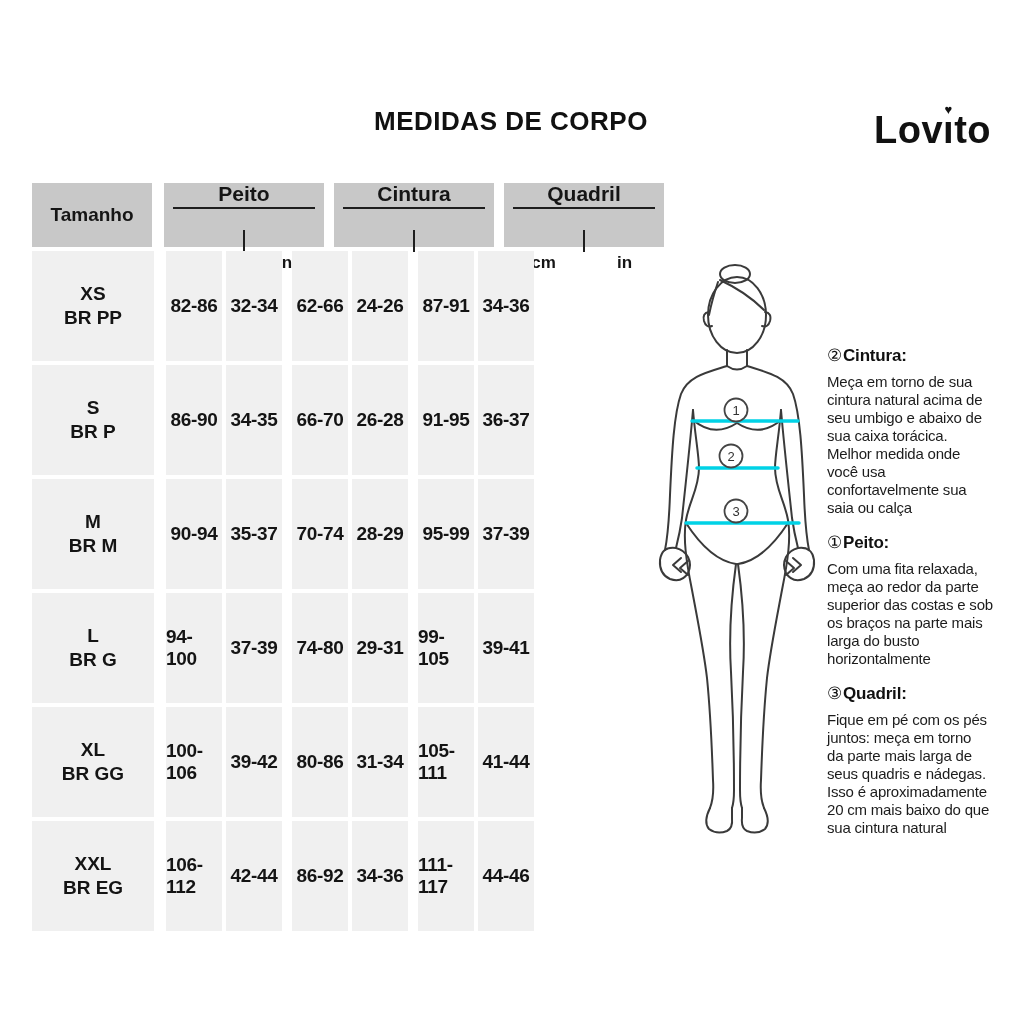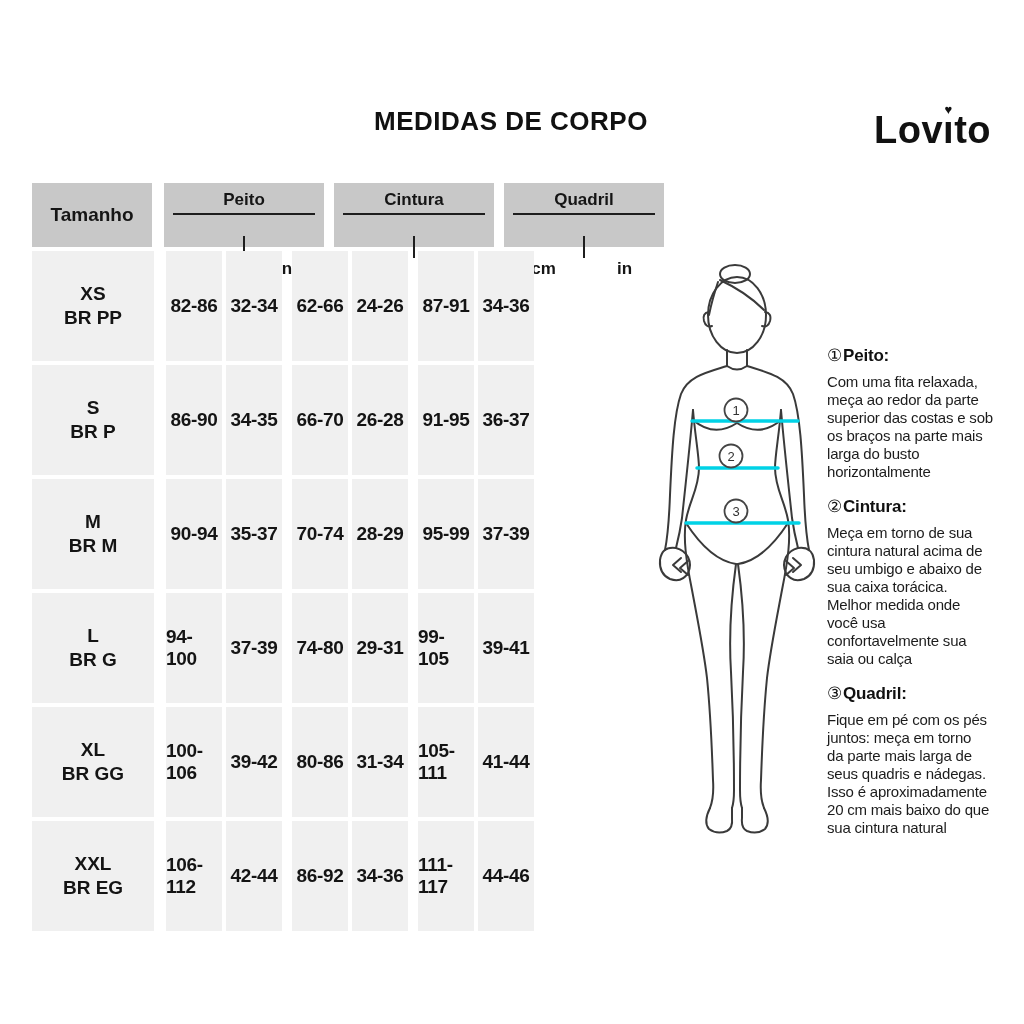--- a/index.html
+++ b/index.html
@@ -17,21 +17,21 @@
 
   
   .size-table { position:absolute; left:32px; top:183px; }
   .hrow, .trow { display:flex; align-items:stretch; }
   .trow { margin-top:4px; }
 
   .hcell { background:#c8c8c8; }
   .h-size { width:120px; height:64px; display:flex; align-items:center; justify-content:center;
             font-size:19px; font-weight:700; }
   .hgroup { width:160px; height:64px; display:flex; flex-direction:column; }
-  .hgroup-name { text-align:center; font-size:17px; font-weight:700; padding-top:6px; line-height:22px; }
+  .hgroup-name { text-align:center; font-size:21px; font-weight:700; line-height:22px; }
   .hrule { border-bottom:2px solid #1e1e1e; margin:2px 9px 0 9px; }
   .hunits { flex:1; display:flex; align-items:center; }
   .hunits span.u { flex:1; text-align:center; font-size:17px; font-weight:700;margin-top:44px; }
   .vline { width:2px; height:22px; background:#1e1e1e; }
 
   .g-first { margin-left:12px; }
   .g  { margin-left:10px; }
   .g2 { margin-left:4px; }
 
   .cell { background:#f0f0f0; height:110px; display:flex; align-items:center; justify-content:center;
@@ -229,40 +229,40 @@
       <text x="84" y="155" font-size="13" fill="#333" text-anchor="middle" font-family="Liberation Sans, sans-serif">1</text>
       <circle cx="79" cy="196" r="11.5" fill="#ffffff" stroke="#444" stroke-width="1.8"></circle>
       <text x="79" y="201" font-size="13" fill="#333" text-anchor="middle" font-family="Liberation Sans, sans-serif">2</text>
       <circle cx="84" cy="251" r="11.5" fill="#ffffff" stroke="#444" stroke-width="1.8"></circle>
       <text x="84" y="256" font-size="13" fill="#333" text-anchor="middle" font-family="Liberation Sans, sans-serif">3</text>
     </g>
   </svg>
 
   <div class="annotations">
     <div class="ann">
-      <div class="ann-h"><span class="ann-num">①</span><span>Peito:</span></div>
-      <div class="ann-b">Com uma fita relaxada,
-meça ao redor da parte
-superior das costas e sob
-os braços na parte mais
-larga do busto
-horizontalmente</div>
-    </div>
-    <div class="ann">
       <div class="ann-h"><span class="ann-num">②</span><span>Cintura:</span></div>
       <div class="ann-b">Meça em torno de sua
 cintura natural acima de
 seu umbigo e abaixo de
 sua caixa torácica.
 Melhor medida onde
 você usa
 confortavelmente sua
 saia ou calça</div>
     </div>
     <div class="ann">
+      <div class="ann-h"><span class="ann-num">①</span><span>Peito:</span></div>
+      <div class="ann-b">Com uma fita relaxada,
+meça ao redor da parte
+superior das costas e sob
+os braços na parte mais
+larga do busto
+horizontalmente</div>
+    </div>
+    <div class="ann">
       <div class="ann-h"><span class="ann-num">③</span><span>Quadril:</span></div>
       <div class="ann-b">Fique em pé com os pés
 juntos: meça em torno
 da parte mais larga de
 seus quadris e nádegas.
 Isso é aproximadamente
 20 cm mais baixo do que
 sua cintura natural</div>
     </div>
   </div>

